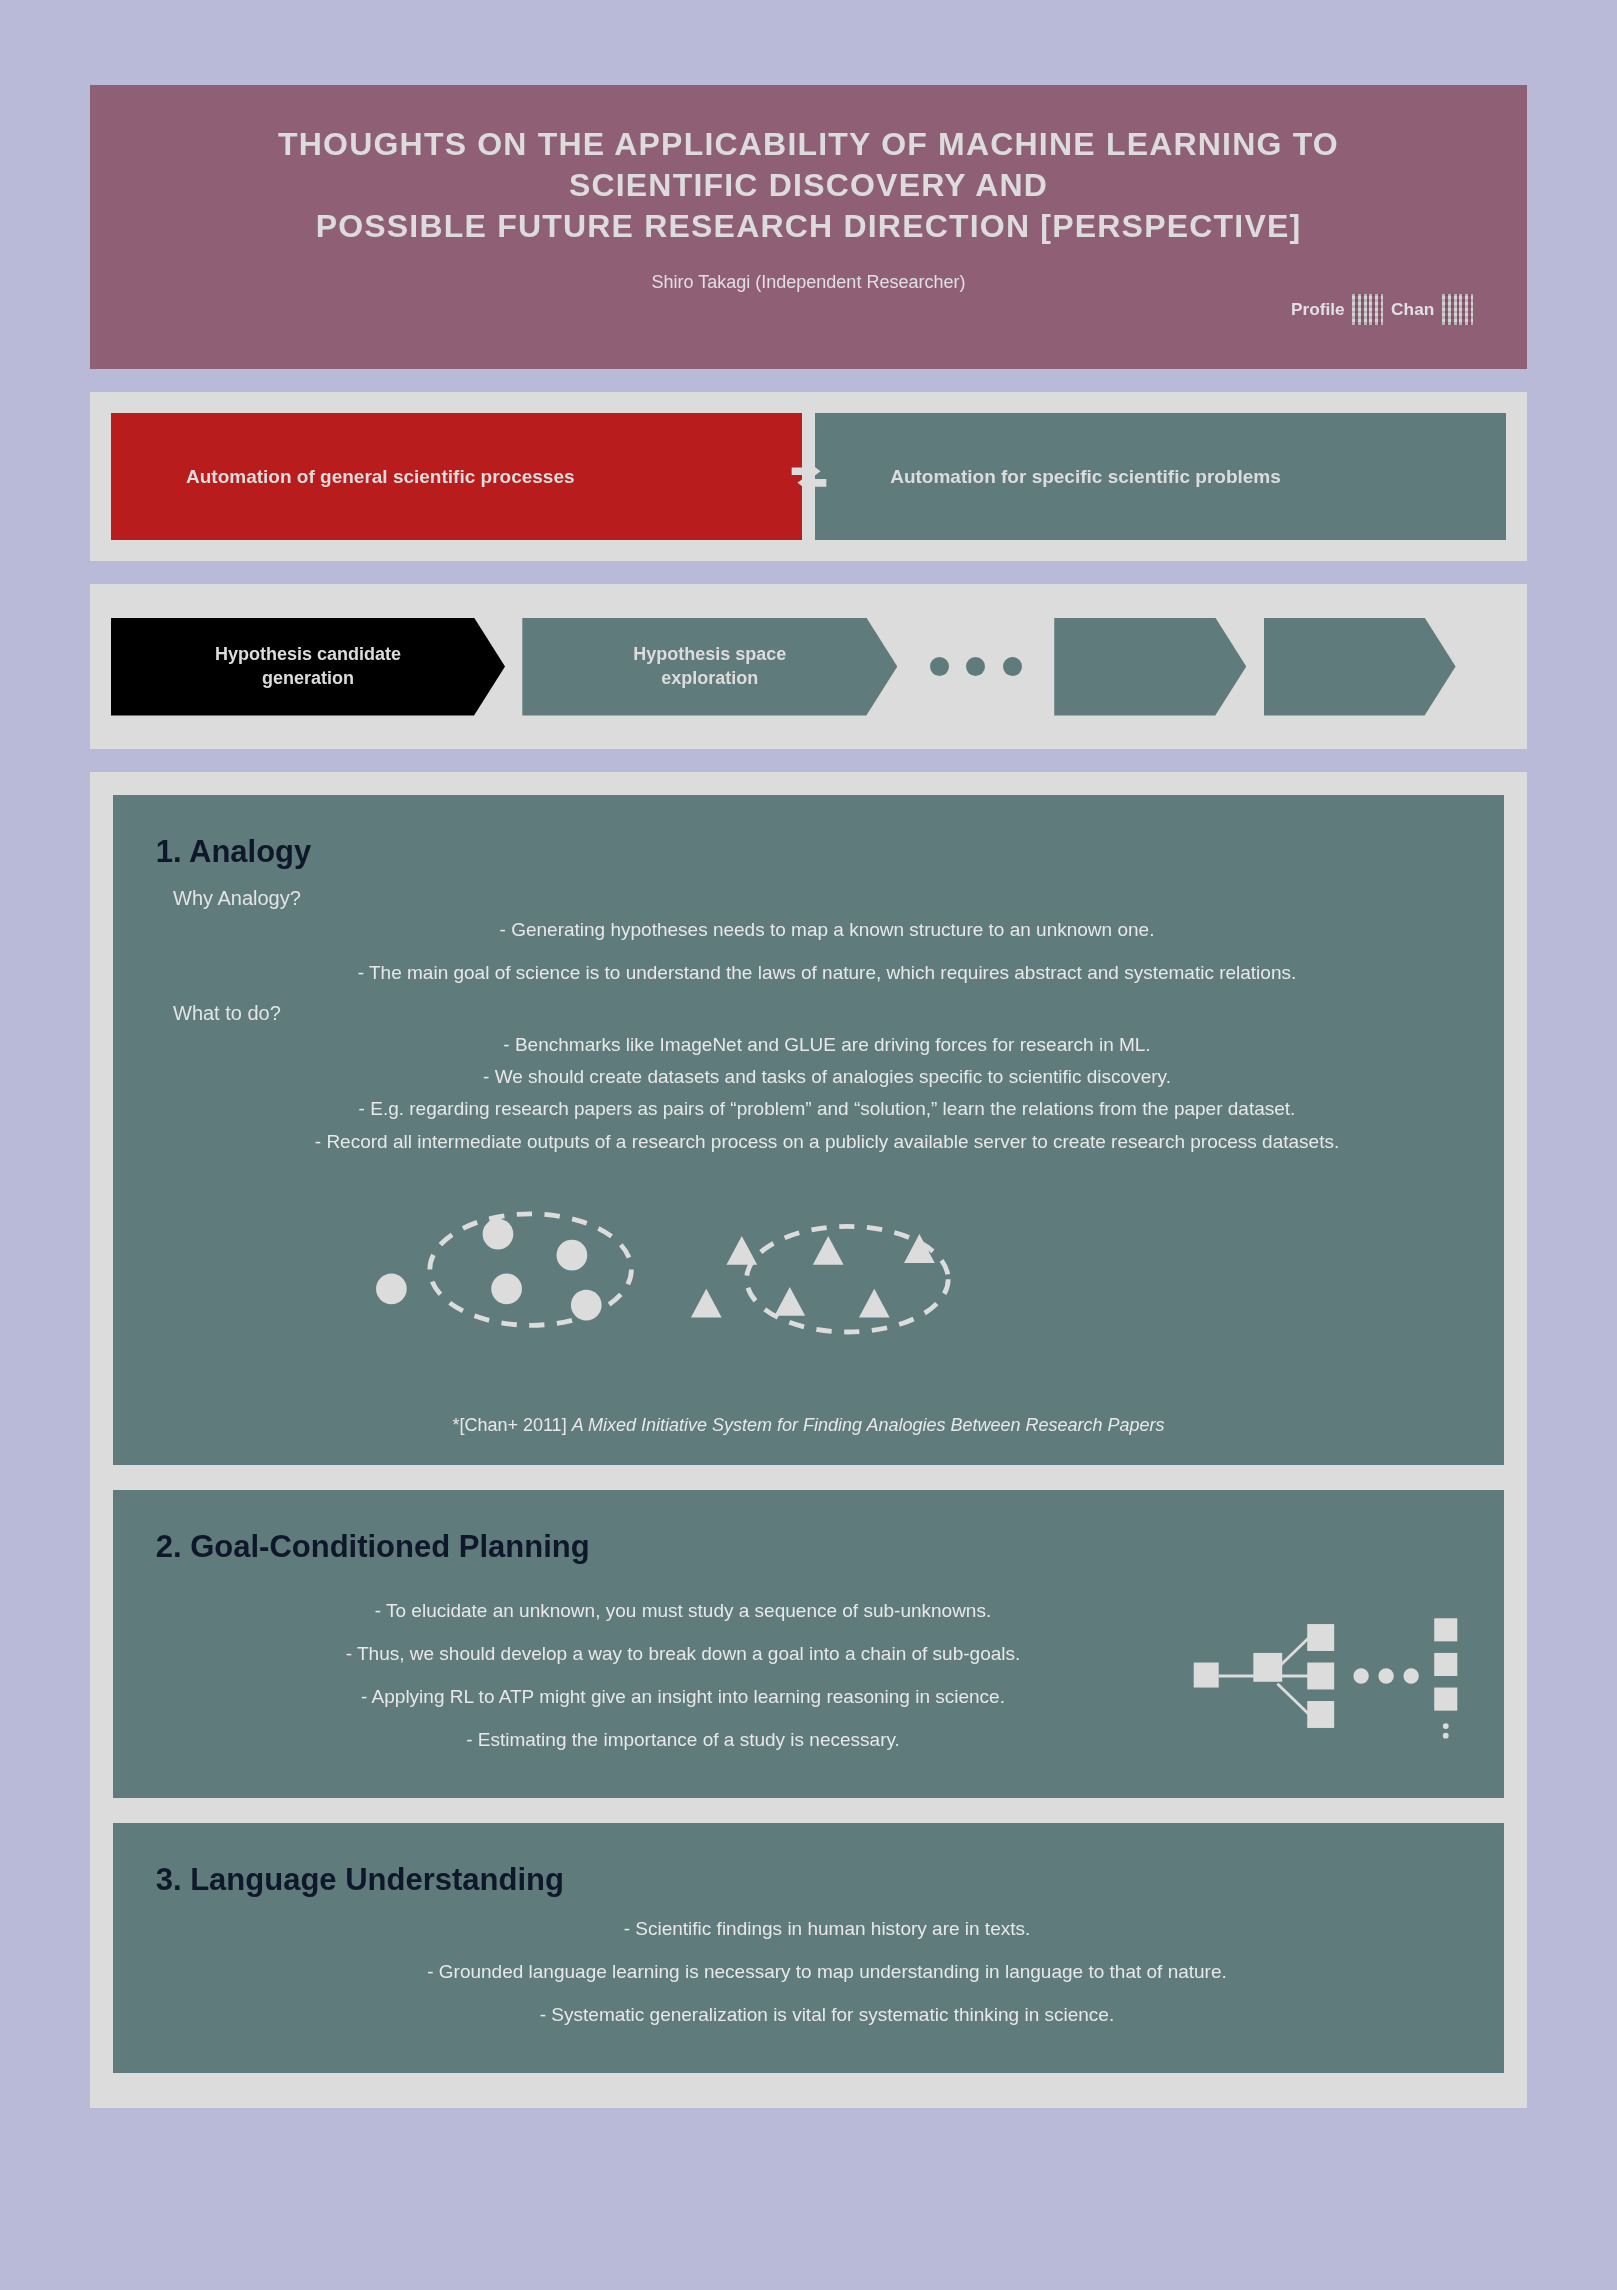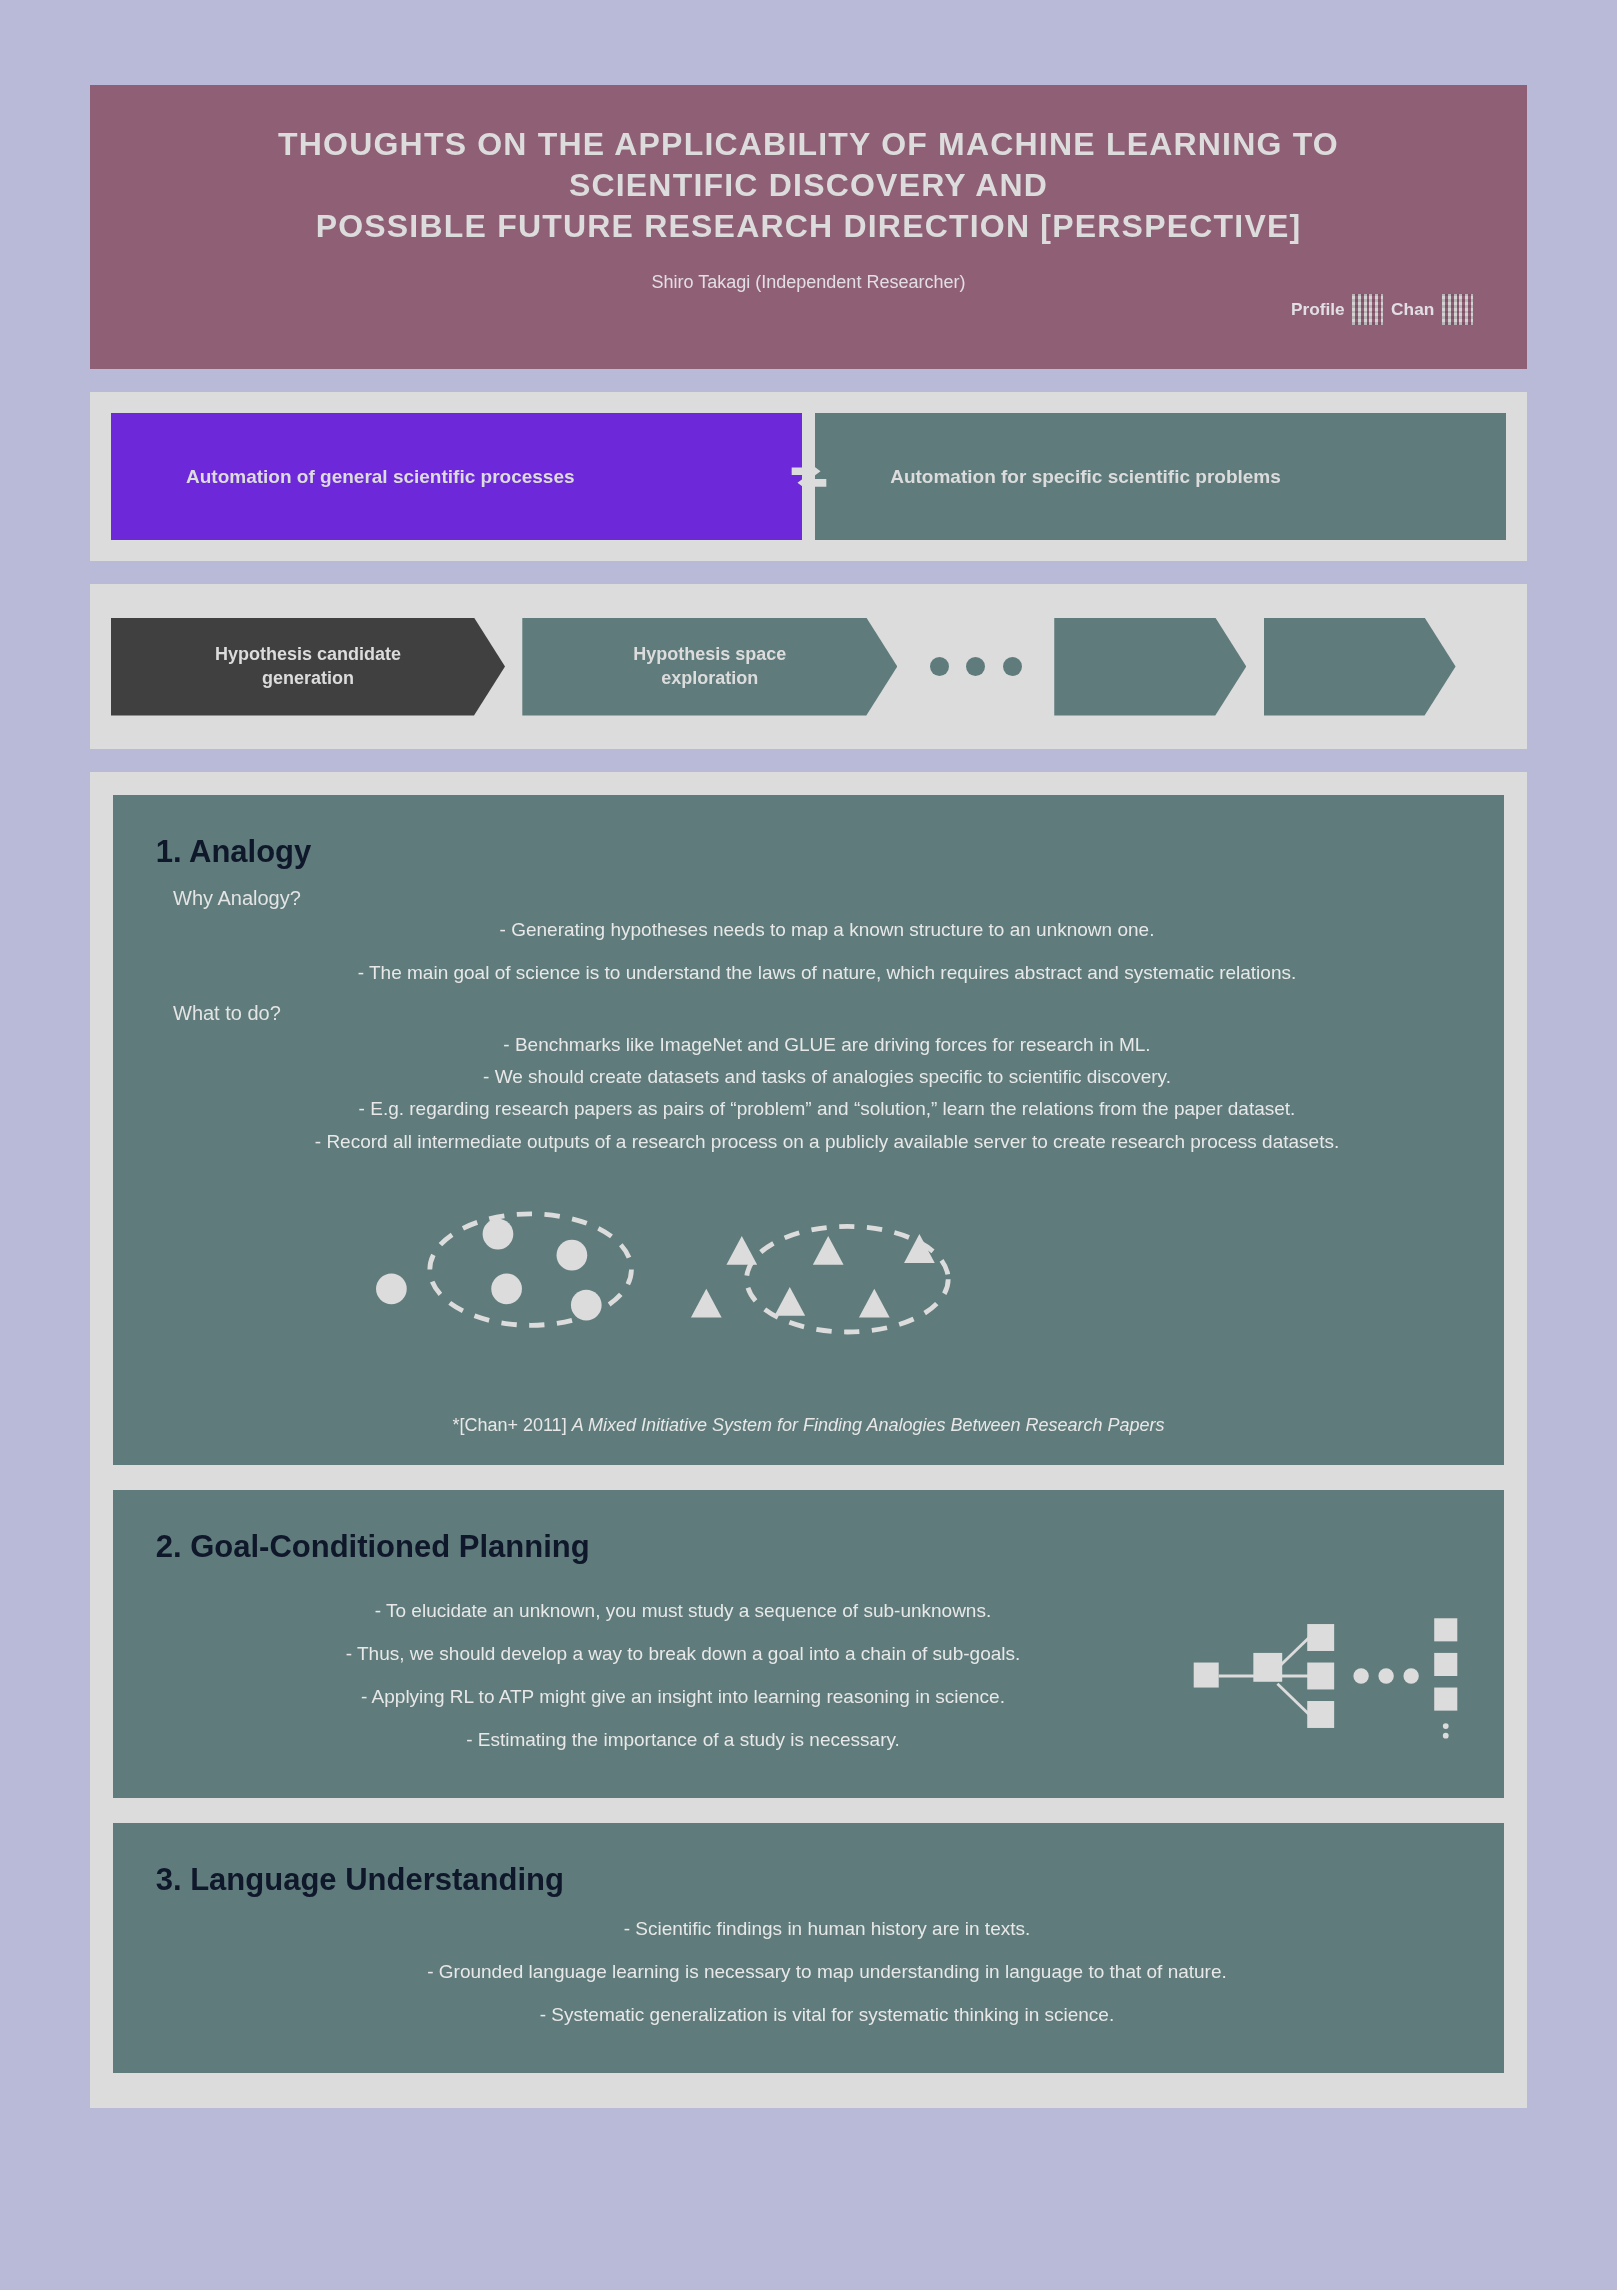--- a/index.html
+++ b/index.html
@@ -86,21 +86,21 @@
   }
   .auto-box {
     flex: 1;
     display: flex;
     align-items: center;
     color: #dcdcdc;
     font-size: 19px;
     font-weight: bold;
   }
   .auto-left {
-    background: #6d28d9;
+    background: #b91c1c;
     justify-content: flex-start;
     padding-left: 75px;
   }
   .auto-right {
     background: #5f7b7b;
     justify-content: flex-start;
     padding-left: 75px;
   }
   .swap-icon {
     position: absolute;
@@ -130,21 +130,21 @@
     justify-content: center;
     color: #dcdcdc;
     font-size: 18px;
     font-weight: bold;
     text-align: center;
     line-height: 1.3;
     padding: 0 27px;
     box-sizing: border-box;
     clip-path: polygon(0 0, calc(100% - 31px) 0, 100% 50%, calc(100% - 31px) 100%, 0 100%);
   }
-  .chev-1 { background: #404040; width: 394px; }
+  .chev-1 { background: #000000; width: 394px; }
   .chev-2 { background: #5f7b7b; width: 375px; }
   .chev-3 { background: #5f7b7b; width: 192px; }
   .chev-4 { background: #5f7b7b; width: 192px; }
   .dots {
     display: flex;
     align-items: center;
     gap: 17.3px;
     padding: 0 15.4px;
   }
   .dot {

